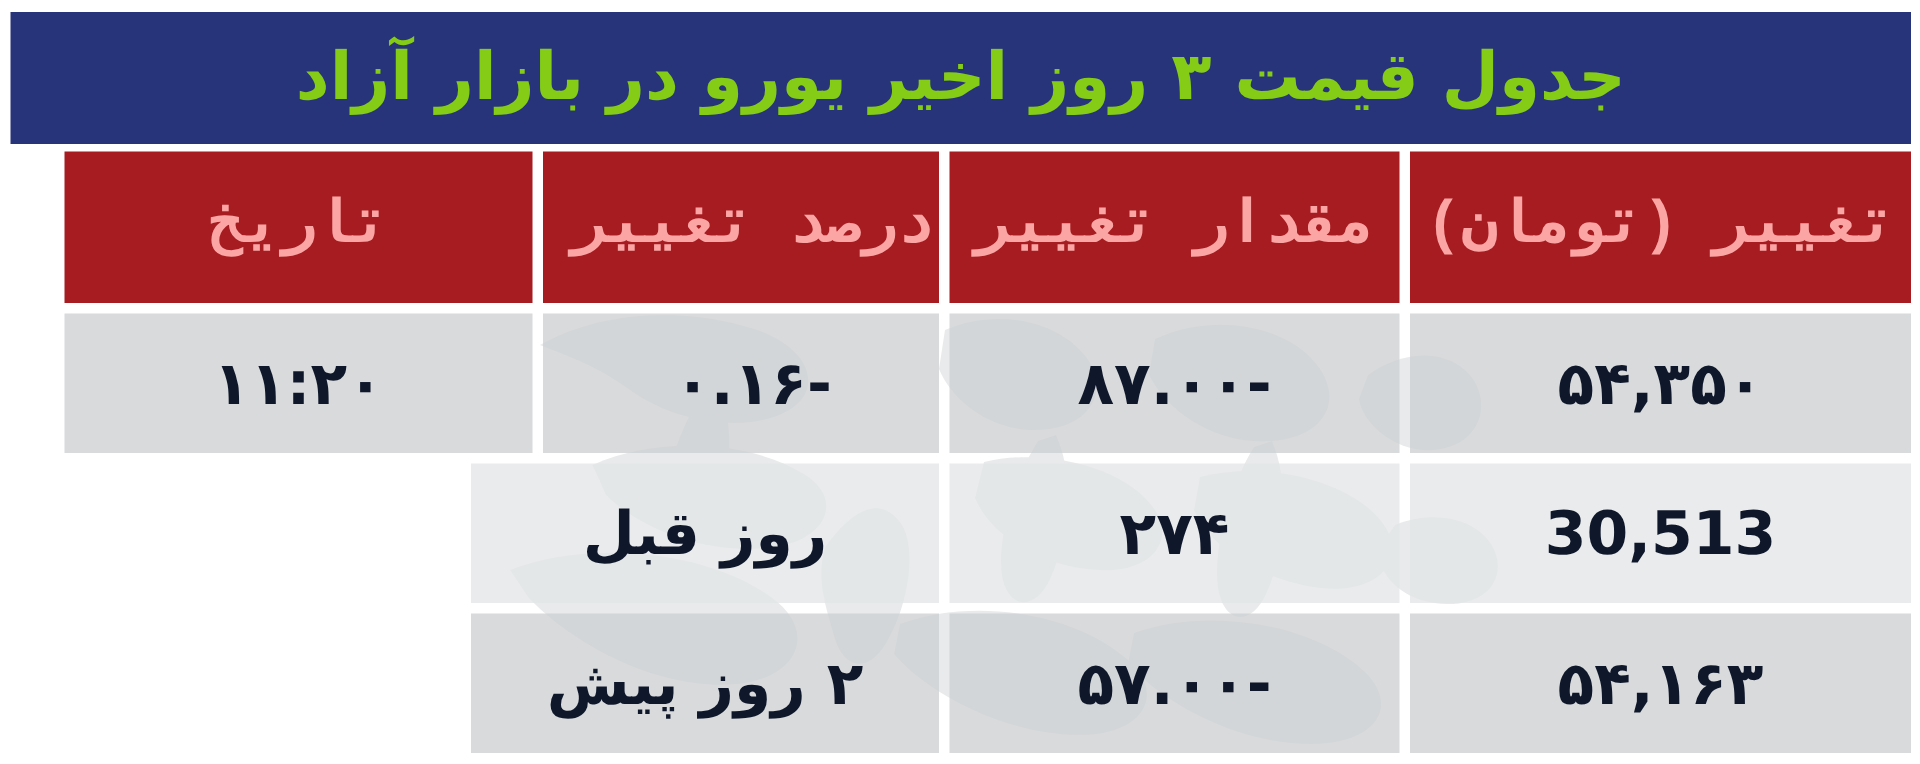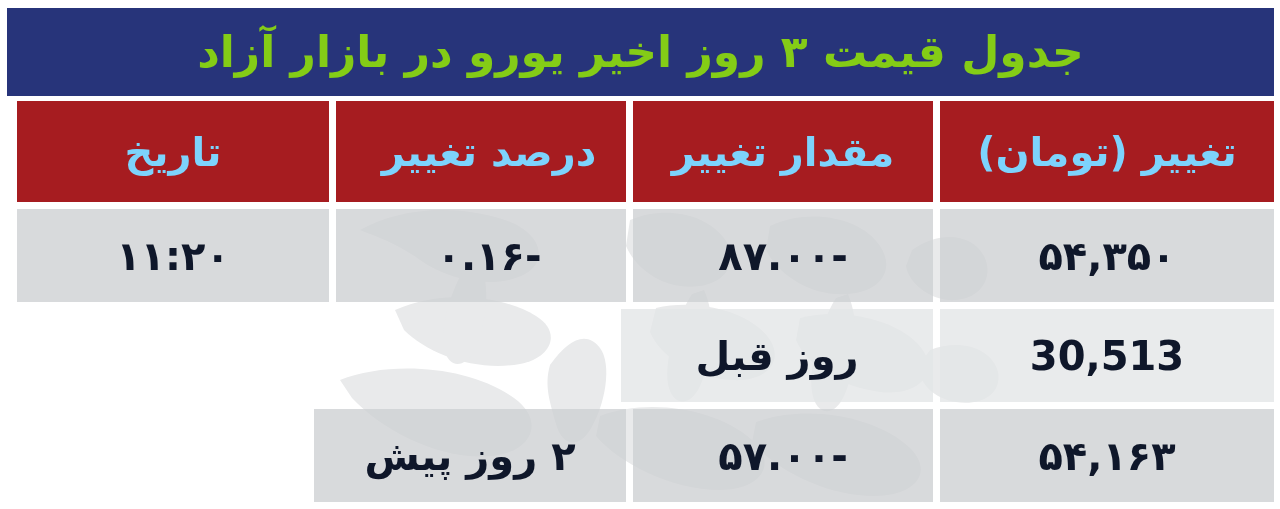--- a/index.html
+++ b/index.html
@@ -86,30 +86,31 @@
     align-items: center;
     justify-content: center;
     box-sizing: border-box;
     text-align: center;
     overflow: hidden;
   }
 
   
   .col-price  { width: 334px; }
   .col-amount { width: 300px; text-align: right; }
-  .col-pct    { width: 290px; padding-left: 16px; }
+  .col-pct    { width: 264px; padding-left: 16px; }
   .col-date   { width: 312px; }
 
   .header-row .cell {
     background: #a61c20;
-    color: #7dd3fc;
+    color: #fca5a5;
     font-size: 40px;
     font-weight: bold;
     line-height: 1;
     white-space: nowrap;
+    font-family: Liberation Mono, monospace;
   }
 
   .data-row .cell {
     color: #0f172a;
     font-size: 40px;
     font-weight: bold;
     line-height: 1;
     white-space: nowrap;
     background: transparent;
   }
@@ -159,20 +160,21 @@
 
     <div class="row data-row shade-a">
       <div class="cell col-price">۵۴,۳۵۰</div>
       <div class="cell col-amount">-۸۷.۰۰</div>
       <div class="cell col-pct">-۰.۱۶</div>
       <div class="cell col-date">۱۱:۲۰</div>
     </div>
 
     <div class="row data-row shade-b">
       <div class="cell col-price">30,513</div>
+      <div class="cell col-amount">۲۷۴</div>
       <div class="cell col-date">روز قبل</div>
     </div>
 
     <div class="row data-row shade-a last">
       <div class="cell col-price">۵۴,۱۶۳</div>
       <div class="cell col-amount">-۵۷.۰۰</div>
       <div class="cell col-date">۲ روز پیش</div>
     </div>
 
   </div>

